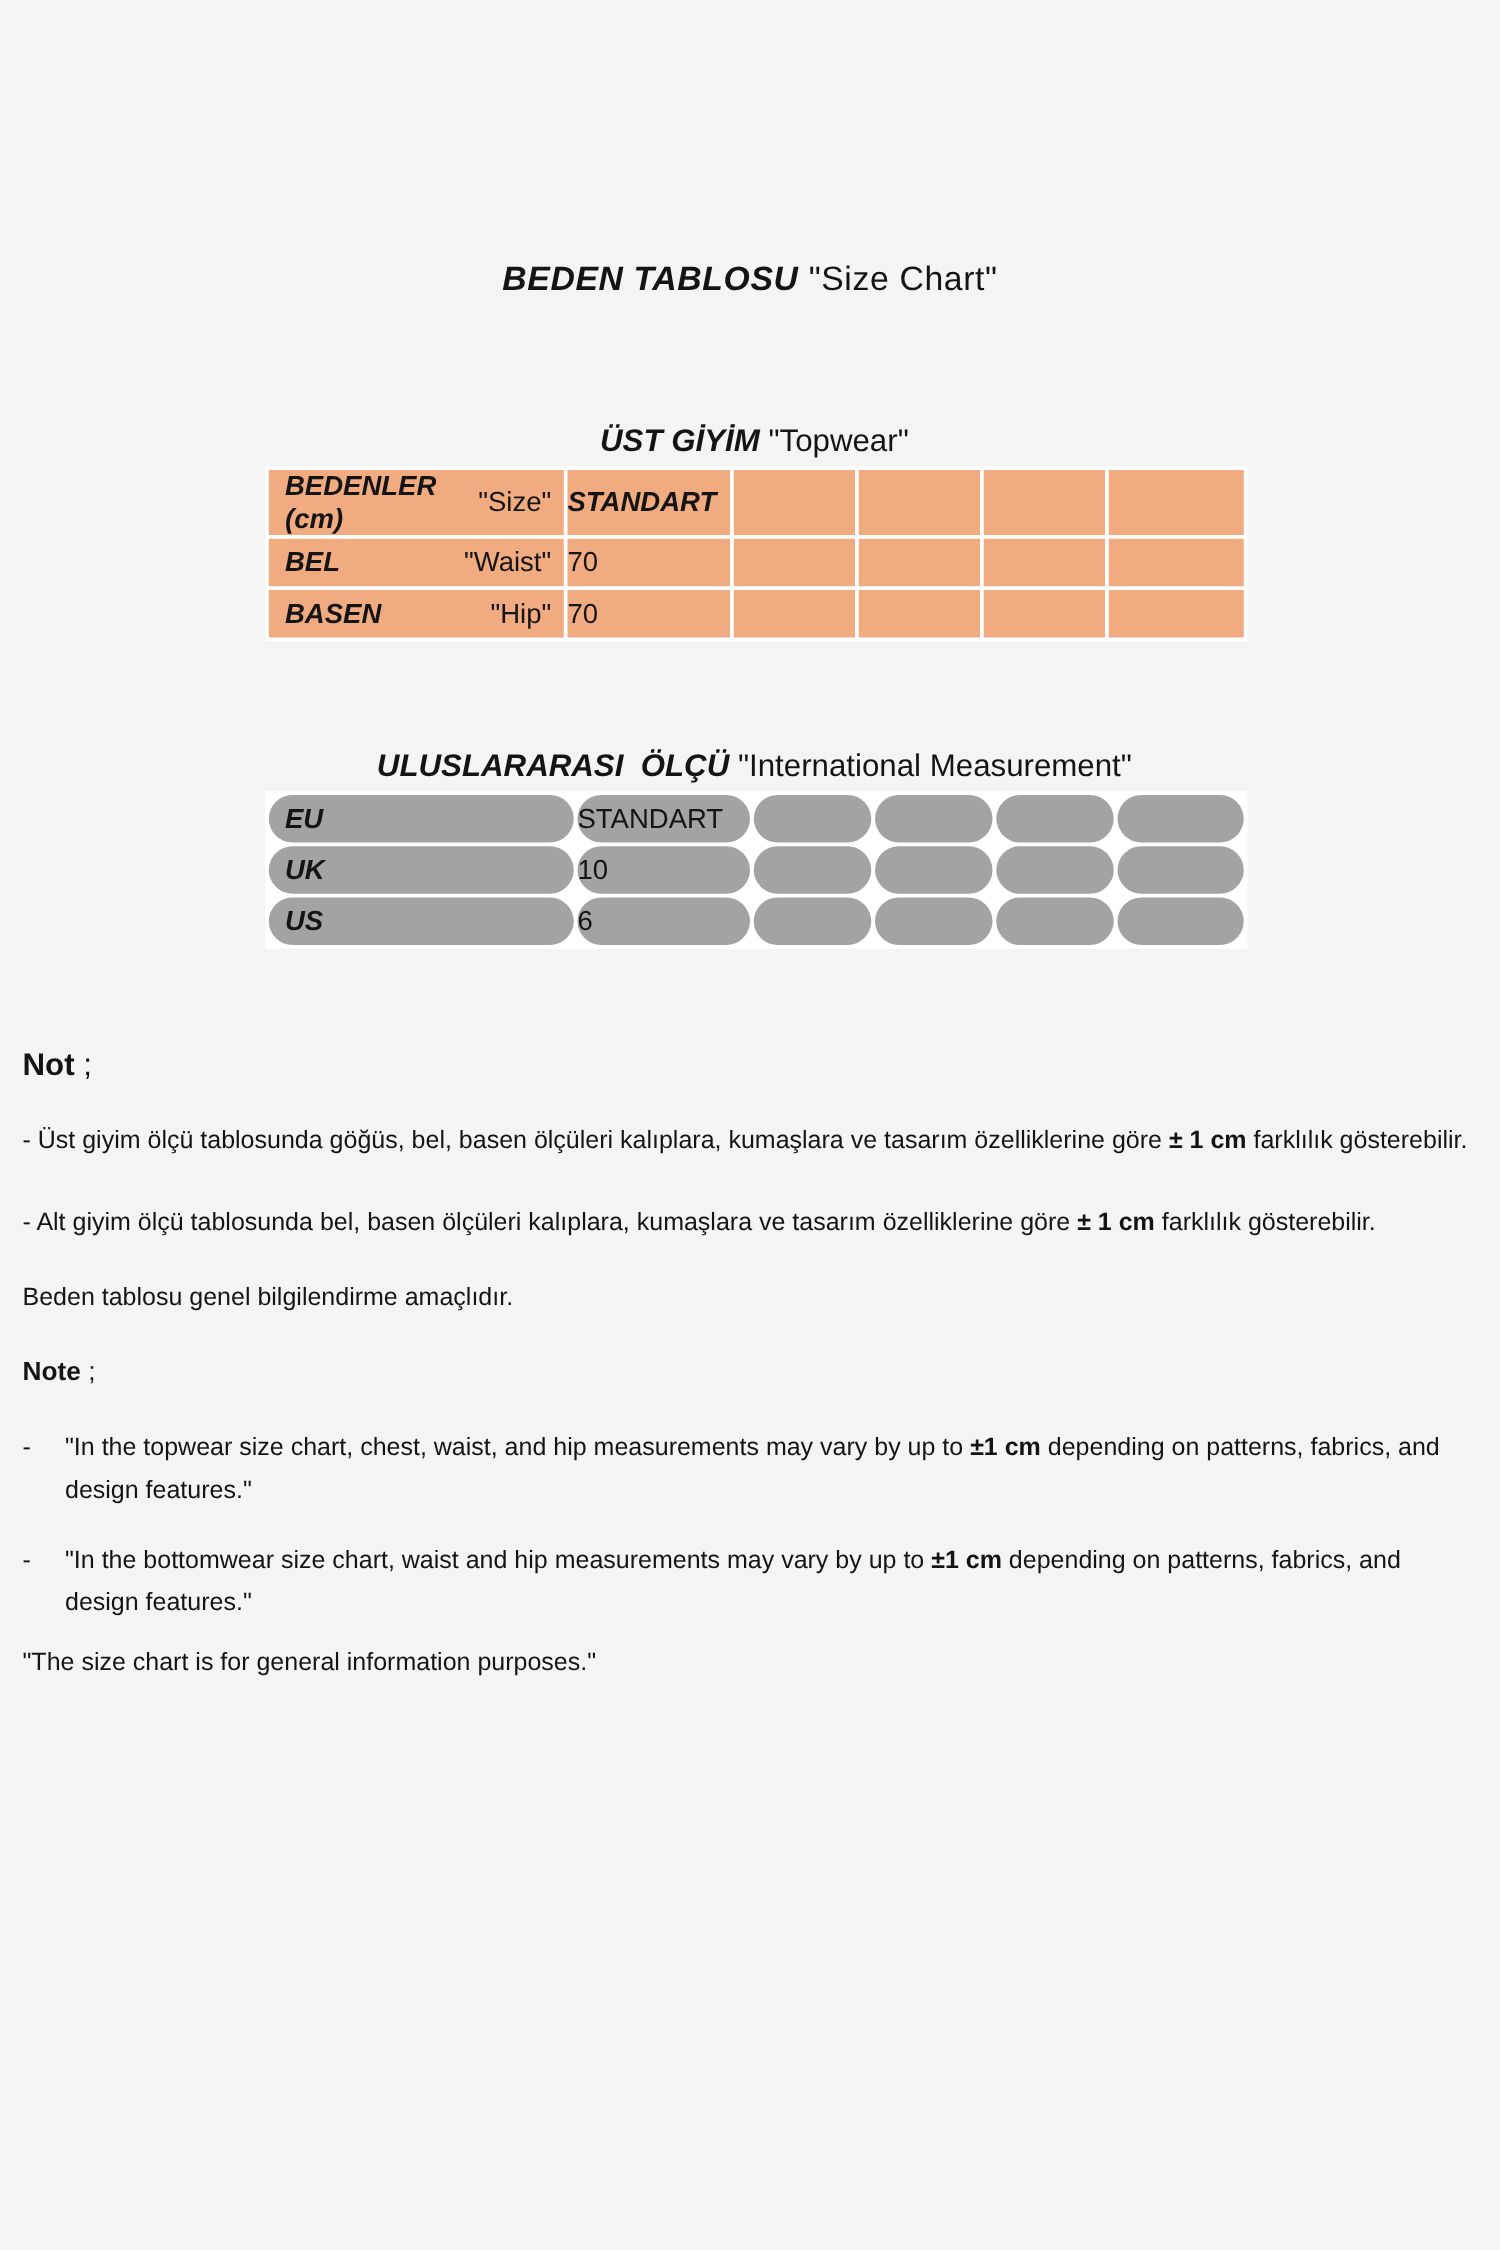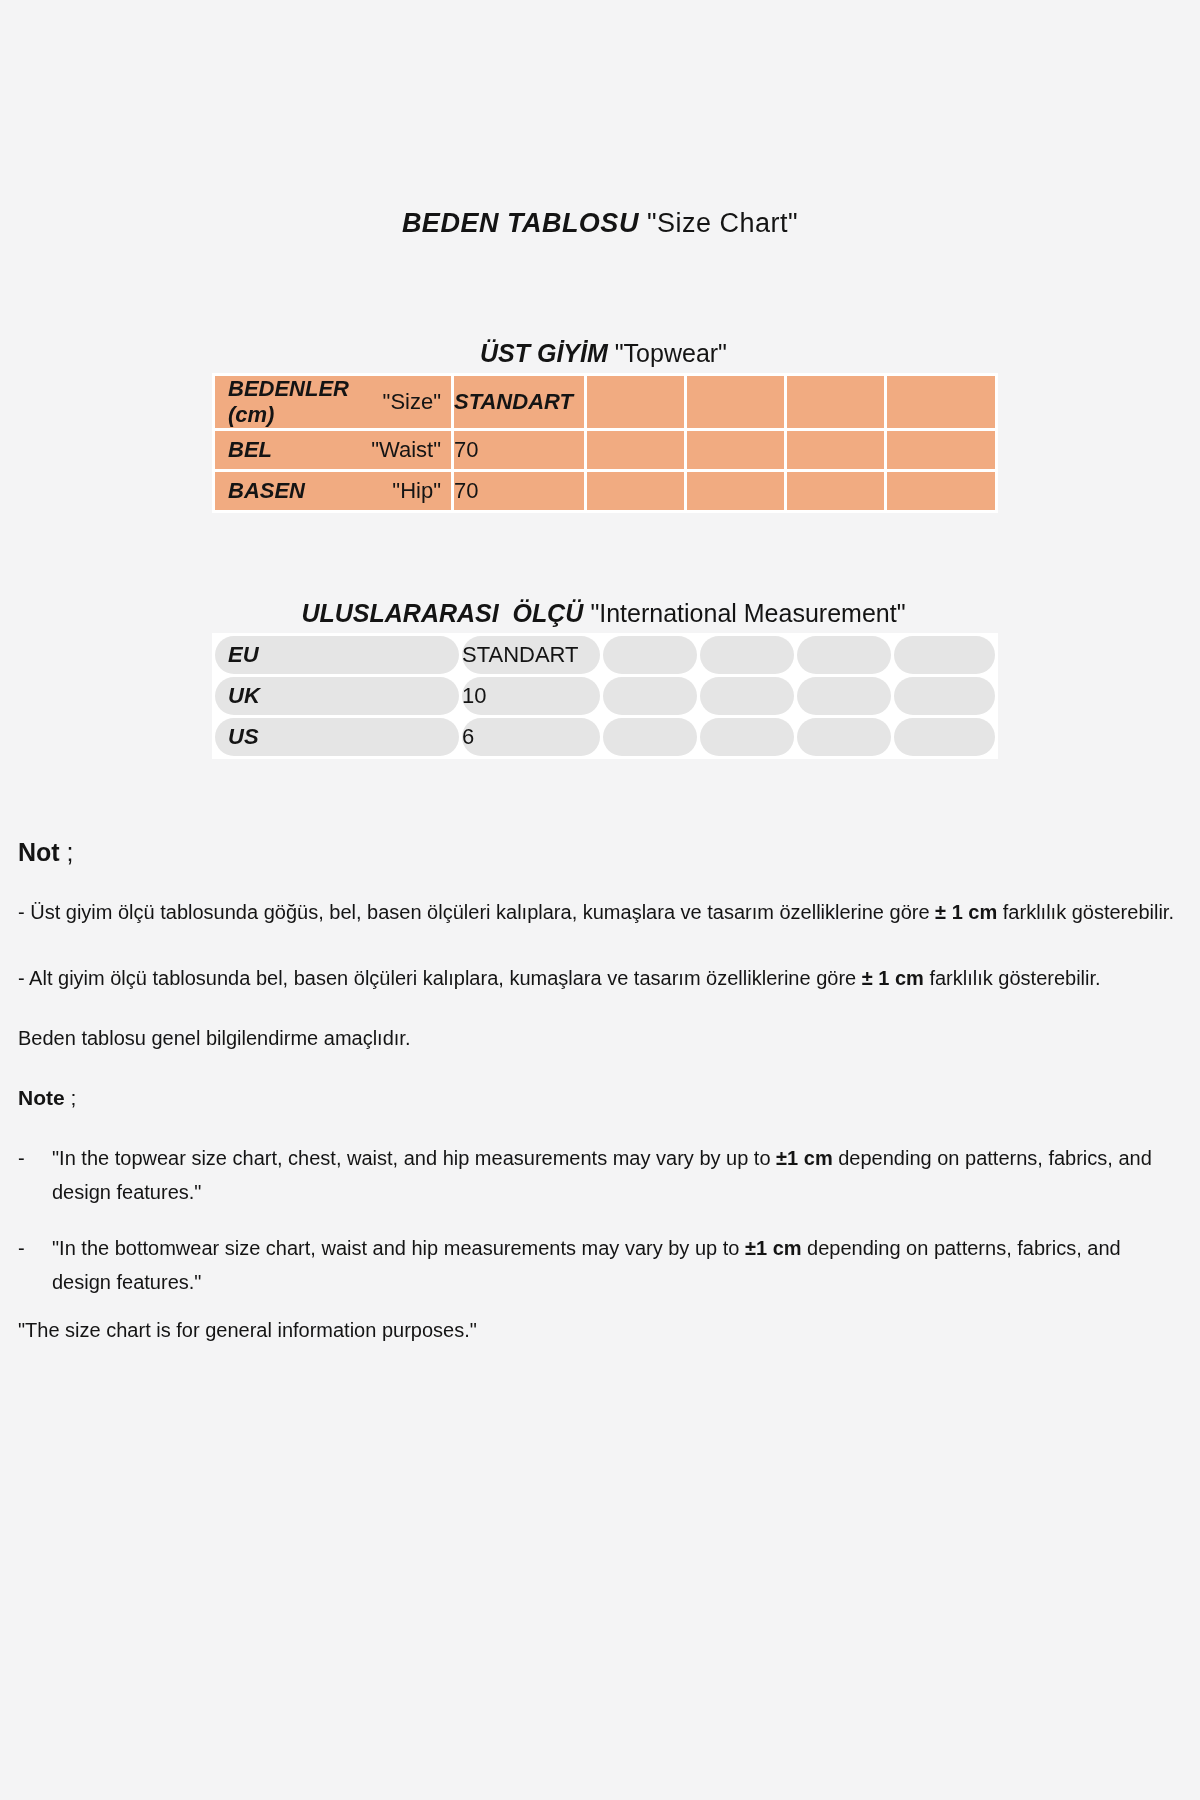--- a/index.html
+++ b/index.html
@@ -41,21 +41,21 @@
     background: #ffffff;
     table-layout: fixed;
   }
   table.size-table td {
     height: 38px;
     font-size: 22px;
     padding: 0;
     overflow: hidden;
   }
   .topwear-table td   { background: #f1ab81; }
-  .intl-table td      { background: #e5e5e5; border-radius: 19px; }
+  .intl-table td      { background: #a3a3a3; border-radius: 19px; }
   td.lbl .cellflex {
     display: flex;
     justify-content: space-between;
     align-items: center;
     padding: 0 10px 0 13px;
     height: 100%;
   }
   td.lbl .quote { font-weight: 400; }
   td.val { }
 

